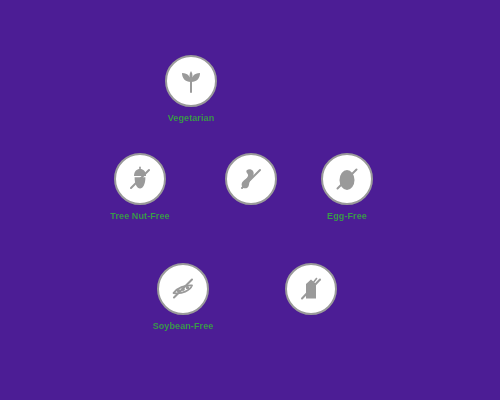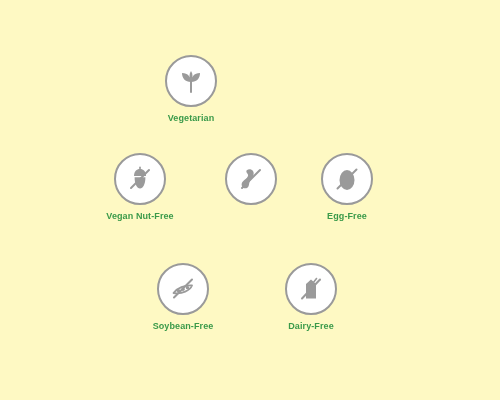--- a/index.html
+++ b/index.html
@@ -10,21 +10,21 @@
     width: 500px;
     height: 400px;
     background: #ffffff;
     font-family: "Liberation Sans", sans-serif;
     overflow: hidden;
   }
   #badge-board {
     position: relative;
     width: 500px;
     height: 400px;
-    background: #fef9c3;
+    background: #4c1d95;
   }
   .badge {
     position: absolute;
     width: 96px;
     text-align: center;
   }
   .badge-circle {
     width: 52px;
     height: 52px;
     margin: 0 auto;
@@ -69,21 +69,21 @@
 
   <div class="badge" style="left:92px; top:153px;">
     <div class="badge-circle">
       <svg width="30" height="30" viewBox="0 0 30 30">
         <path d="M9 12 C9 7.5 11.6 5 15 5 C18.4 5 21 7.5 21 12 Z" fill="#9a9a9a"></path>
         <path d="M15 3.2 L15 5.2" stroke="#9a9a9a" stroke-width="1.6" stroke-linecap="round"></path>
         <path d="M9.6 13.2 L20.4 13.2 C20.4 20 18 24.5 15 24.5 C12 24.5 9.6 20 9.6 13.2 Z" fill="#9a9a9a"></path>
         <path d="M6 24 L24 6" stroke="#9a9a9a" stroke-width="2" stroke-linecap="round"></path>
       </svg>
     </div>
-    <div class="badge-label">Vegan Nut-Free</div>
+    <div class="badge-label">Tree Nut-Free</div>
   </div>
 
   <div class="badge" style="left:203px; top:153px;">
     <div class="badge-circle">
       <svg width="30" height="30" viewBox="0 0 30 30">
         <path d="M10.5 6.5 C13.8 3.6 18.5 6.2 17.6 10.4 C17 13.2 15.3 14.6 14 17 C12.6 19.6 13.6 23.4 10.4 24.2 C6.6 25.2 4.2 21 6.6 17.8 C8.4 15.4 11 14.6 12 12 C12.8 9.8 9.6 9 10.5 6.5 Z" fill="#9a9a9a"></path>
         <path d="M6 24 L24 6" stroke="#9a9a9a" stroke-width="2" stroke-linecap="round"></path>
       </svg>
     </div>
   </div>
@@ -113,16 +113,15 @@
 
   <div class="badge" style="left:263px; top:263px;">
     <div class="badge-circle">
       <svg width="30" height="30" viewBox="0 0 30 30">
         <rect x="10" y="10" width="10" height="14.5" fill="#9a9a9a"></rect>
         <path d="M10 10 L15 5.5 L20 10 Z" fill="#9a9a9a"></path>
         <path d="M17 9 L20.5 4.5" stroke="#9a9a9a" stroke-width="1.6" stroke-linecap="round"></path>
         <path d="M6 24.5 L24 5.5" stroke="#9a9a9a" stroke-width="2" stroke-linecap="round"></path>
       </svg>
     </div>
-    <div class="badge-label">Dairy-Free</div>
   </div>
 
 </div>
 
 </body></html>

